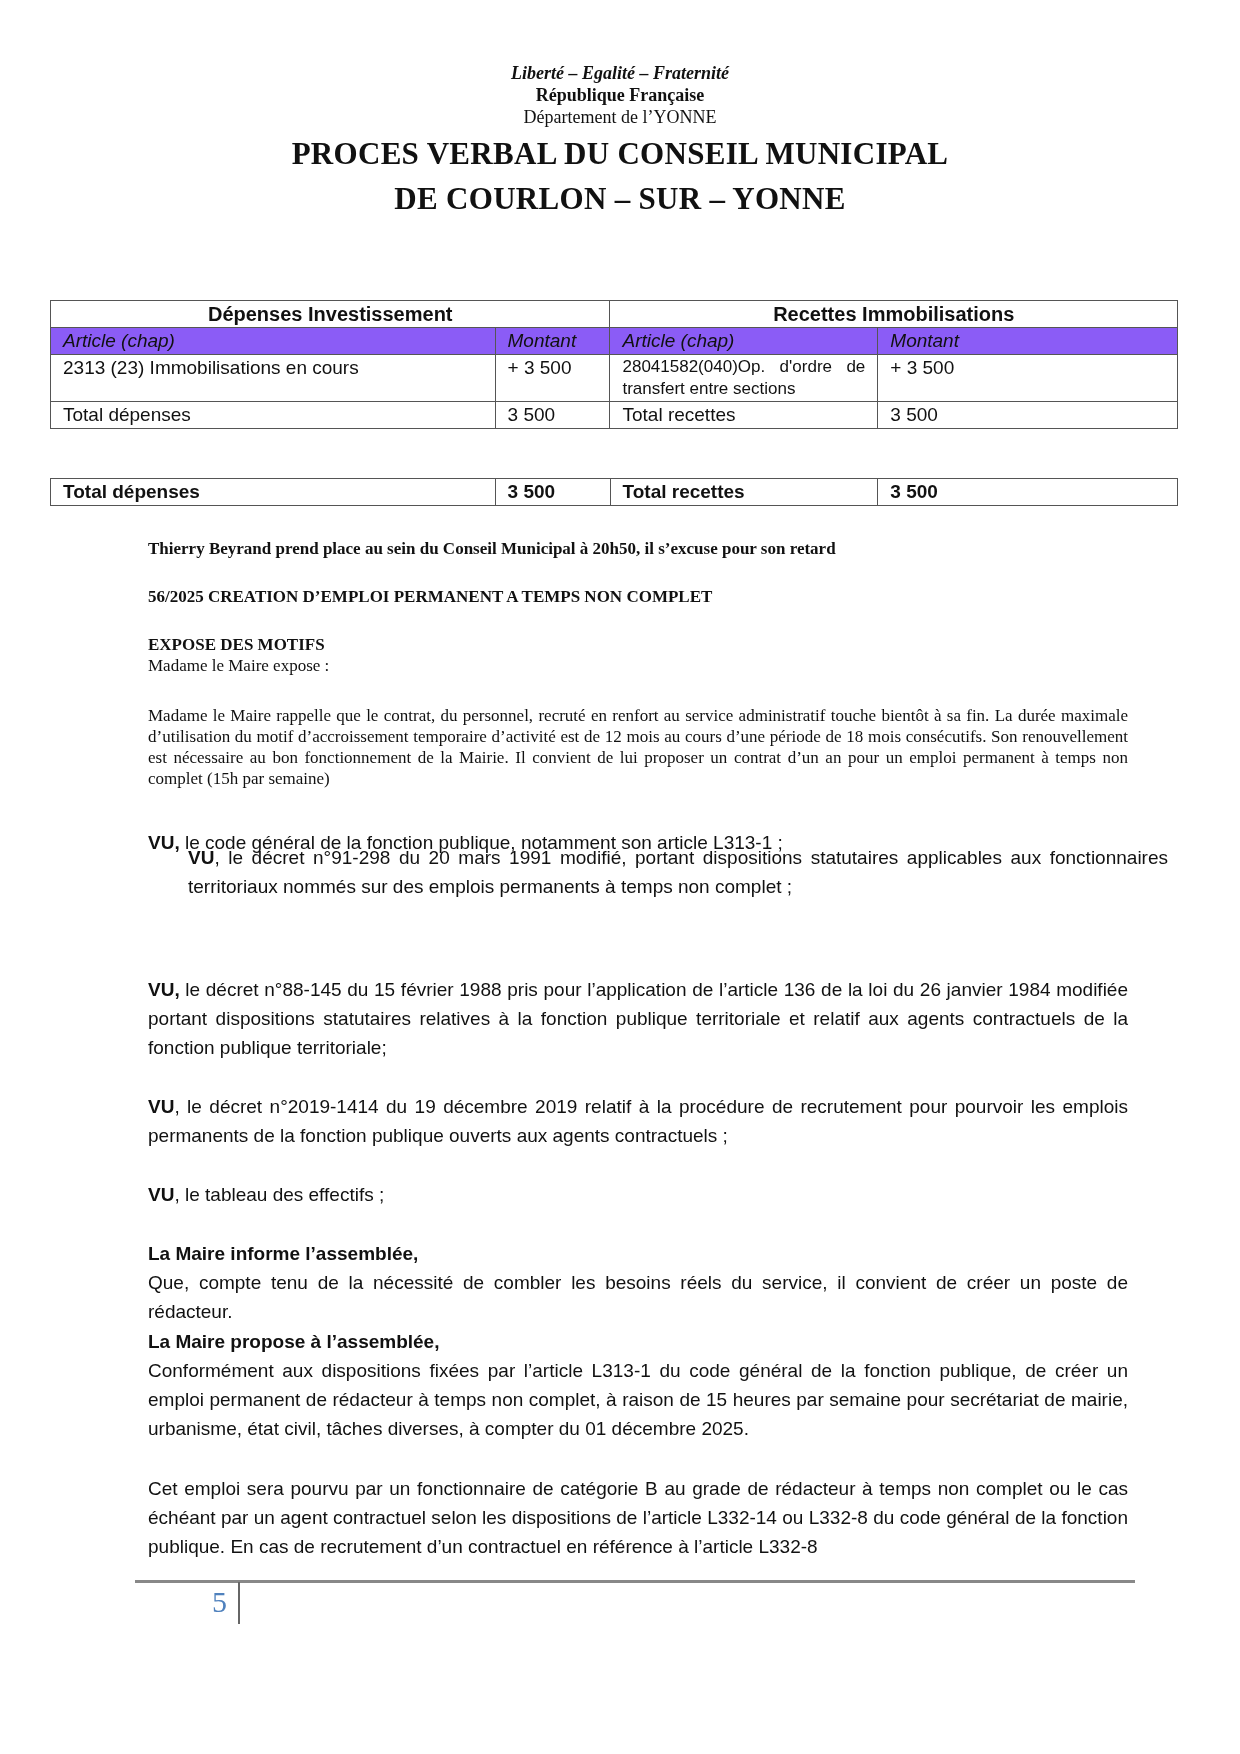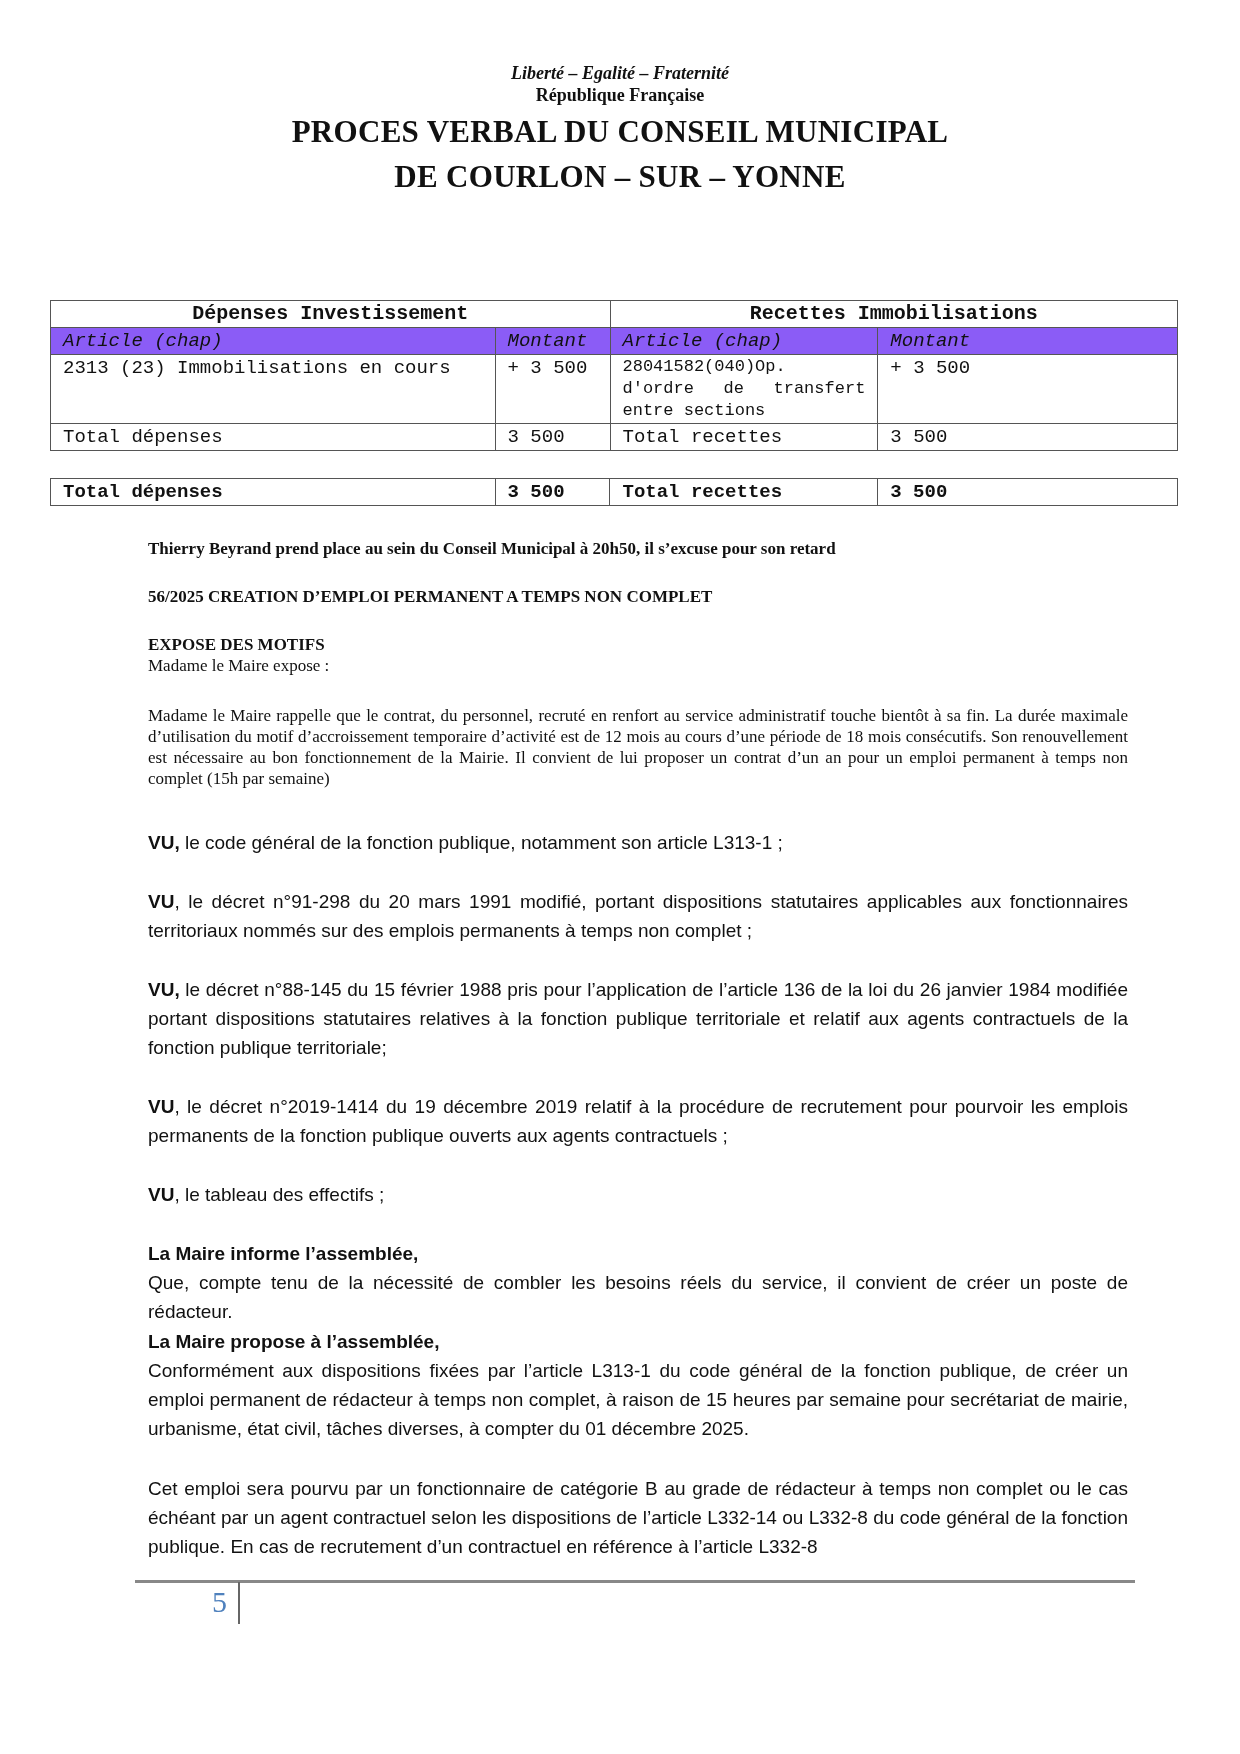--- a/index.html
+++ b/index.html
@@ -5,21 +5,21 @@
     html, body { margin: 0; padding: 0; background: #ffffff; }
     body { width: 1240px; height: 1754px; position: relative; overflow: hidden; color: #111; }
     .page { position: absolute; left: 0; top: 0; width: 1240px; height: 1506px; }
 
     .header { position: absolute; left: 0; top: 62px; width: 1240px; text-align: center; font-family: "Liberation Serif", serif; }
     .motto { font-size: 18px; font-weight: bold; font-style: italic; line-height: 22px; }
     .republic { font-size: 18px; font-weight: bold; line-height: 22px; }
     .dept { font-size: 18px; line-height: 22px; }
     .title { font-size: 31px; font-weight: bold; line-height: 38px; margin-top: 7px; letter-spacing: 0.3px; }
 
-    table.budget { position: absolute; left: 50px; width: 1128px; border-collapse: collapse; font-family: Liberation Mono, monospace; font-size: 19px; }
+    table.budget { position: absolute; left: 50px; width: 1128px; border-collapse: collapse; font-family: Liberation Sans, sans-serif; font-size: 19px; }
     table.budget td { border: 1.5px solid #555; padding: 1px 12px; vertical-align: top; line-height: 24px; }
     table.budget .th { text-align: center; font-weight: bold; font-size: 20px; }
     table.budget .col-head { font-style: italic; background: #8b5cf6; }
     table.budget .small { font-size: 17px; line-height: 22px; }
     .t1 { top: 300px; }
     .t2 { top: 478px; }
     .t2 td { font-weight: bold; font-size: 19px; padding: 3px 12px; }
 
     .body-serif { position: absolute; left: 148px; width: 980px; font-family: "Liberation Serif", serif; font-size: 17px; line-height: 21px; }
     .bold { font-weight: bold; }
@@ -31,20 +31,21 @@
     .page-num { position: absolute; left: 212px; top: 1585px; font-family: "Liberation Serif", serif; font-size: 30px; color: #4f81bd; }
   </style>
 </head>
 <body>
 
 <div class="page">
 
   <div class="header">
     <div class="motto">Liberté – Egalité – Fraternité</div>
     <div class="republic">République Française</div>
+    <div class="dept">Département de l’YONNE</div>
     <div class="title">PROCES VERBAL DU CONSEIL MUNICIPAL</div>
     <div class="title">DE COURLON – SUR – YONNE</div>
   </div>
 
   <table class="budget t1">
     <colgroup>
       <col style="width:445px">
         <col style="width:115px">
         <col style="width:268px">
         <col style="width:300px">
@@ -93,21 +94,21 @@
     </table>
 
   <div class="body-serif bold" style="top:538px;">Thierry Beyrand prend place au sein du Conseil Municipal à 20h50, il s’excuse pour son retard</div>
   <div class="body-serif bold" style="top:586px;">56/2025 CREATION D’EMPLOI PERMANENT A TEMPS NON COMPLET</div>
 
   <div class="body-serif bold" style="top:634px;">EXPOSE DES MOTIFS</div>
   <div class="body-serif" style="top:655px;">Madame le Maire expose :</div>
   <div class="body-serif just" style="top:705px;">Madame le Maire rappelle que le contrat, du personnel, recruté en renfort au service administratif touche bientôt à sa fin. La durée maximale d’utilisation du motif d’accroissement temporaire d’activité est de 12 mois au cours d’une période de 18 mois consécutifs. Son renouvellement est nécessaire au bon fonctionnement de la Mairie. Il convient de lui proposer un contrat d’un an pour un emploi permanent à temps non complet (15h par semaine)</div>
 
   <div class="body-sans" style="top:828px;"><b>VU,</b><span> le code général de la fonction publique, notamment son article L313-1 ;</span></div>
-  <div class="body-sans" style="top:887px;"><b>VU</b><span>, le décret n°91-298 du 20 mars 1991 modifié, portant dispositions statutaires applicables aux fonctionnaires territoriaux nommés sur des emplois permanents à temps non complet ;</span></div>
+  <div class="body-sans" style="top:843px;margin-left:40px;"><b>VU</b><span>, le décret n°91-298 du 20 mars 1991 modifié, portant dispositions statutaires applicables aux fonctionnaires territoriaux nommés sur des emplois permanents à temps non complet ;</span></div>
   <div class="body-sans" style="top:975px;"><b>VU,</b><span> le décret n°88-145 du 15 février 1988 pris pour l’application de l’article 136 de la loi du 26 janvier 1984 modifiée portant dispositions statutaires relatives à la fonction publique territoriale et relatif aux agents contractuels de la fonction publique territoriale;</span></div>
   <div class="body-sans" style="top:1092px;"><b>VU</b><span>, le décret n°2019-1414 du 19 décembre 2019 relatif à la procédure de recrutement pour pourvoir les emplois permanents de la fonction publique ouverts aux agents contractuels ;</span></div>
   <div class="body-sans" style="top:1180px;"><b>VU</b><span>, le tableau des effectifs ;</span></div>
 
   <div class="body-sans" style="top:1239px;">
     <div class="bold">La Maire informe l’assemblée,</div>
     <div>Que, compte tenu de la nécessité de combler les besoins réels du service, il convient de créer un poste de rédacteur.</div>
   </div>
 
   <div class="body-sans" style="top:1327px;">

